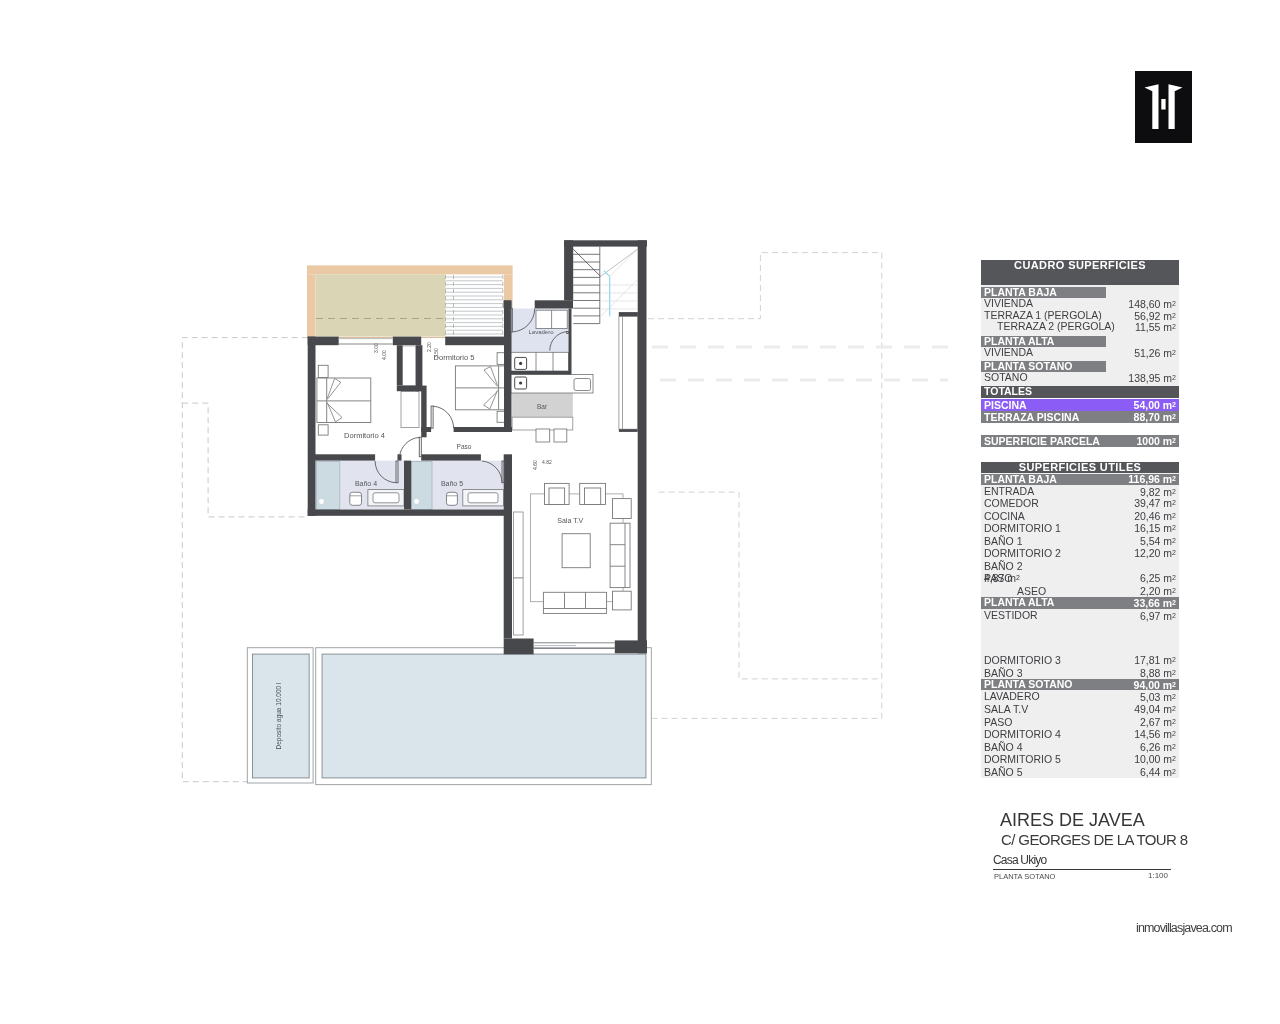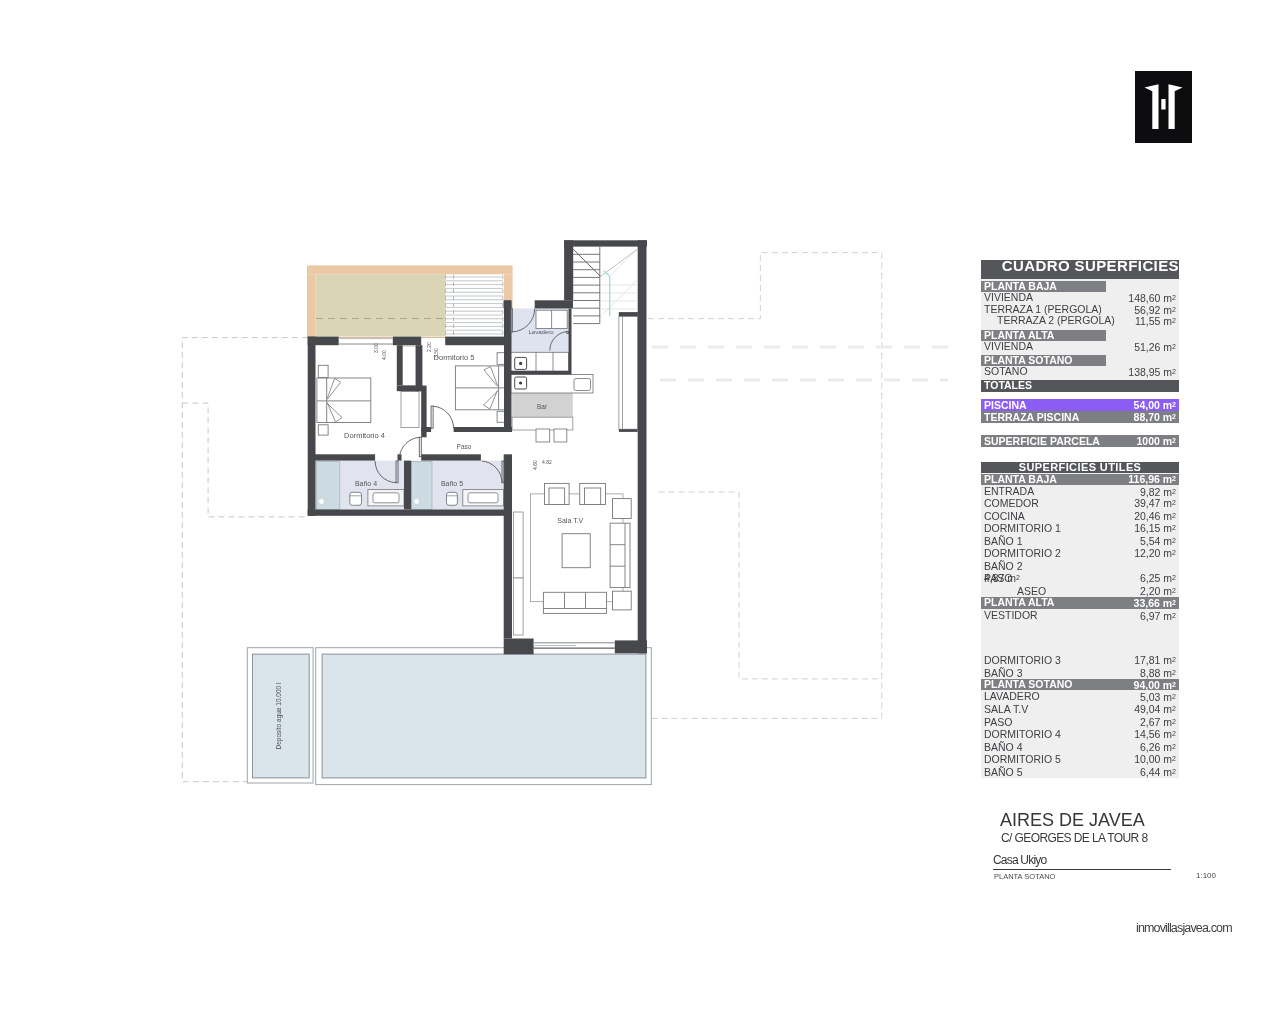--- a/index.html
+++ b/index.html
@@ -364,21 +364,21 @@
 
 <div class="abs" style="left:1135px;top:71px;width:57px;height:72px;background:#0d0d0f;">
 <svg width="57" height="72" viewBox="0 0 57 72">
   <path d="M9.5,16.5 L23.5,13.2 L23.5,58 L17.3,58 L17.3,20.3 Z" fill="#ffffff"></path>
   <path d="M47.5,16.5 L33.5,13.2 L33.5,58 L39.7,58 L39.7,20.3 Z" fill="#ffffff"></path>
   <rect x="26.3" y="28" width="4.3" height="10.5" fill="#ffffff"></rect>
 </svg>
 </div>
 
 <div class="tbl" style="top:260px;">
-  <div class="hdr" style="height:19px;line-height:11px;font-size:15px;text-align:right;">CUADRO SUPERFICIES</div>
+  <div class="hdr" style="height:25px;line-height:11px;font-size:11px;">CUADRO SUPERFICIES</div>
   <div style="height:2px;"></div>
   <div class="secbar" style="height:11.4px;line-height:11.4px;">PLANTA BAJA</div>
   <div class="row" style="height:11.3px;line-height:11.3px;">
       <span class="rl">VIVIENDA</span>
       <span class="rv">148,60 m<sup>2</sup></span>
     </div>
   <div class="row" style="height:11.7px;line-height:11.7px;">
       <span class="rl">TERRAZA 1 (PERGOLA)</span>
       <span class="rv">56,92 m<sup>2</sup></span>
     </div>
@@ -509,23 +509,23 @@
       <span class="rv">10,00 m<sup>2</sup></span>
     </div>
   <div class="row" style="height:12.5px;line-height:12.5px;">
       <span class="rl">BAÑO 5</span>
       <span class="rv">6,44 m<sup>2</sup></span>
     </div>
 </div>
 
 <div class="abs" style="left:1000px;top:810px;font-size:18px;color:#363639;">AIRES DE JAVEA</div>
 
-<div class="abs" style="left:1001px;top:831px;font-size:12px;letter-spacing:-0.6px;color:#3a3a3d;">C/ GEORGES DE LA TOUR 8</div>
+<div class="abs" style="left:1001px;top:831px;font-size:15px;letter-spacing:-0.6px;color:#3a3a3d;">C/ GEORGES DE LA TOUR 8</div>
 
 <div class="abs" style="left:993px;top:853px;font-size:12px;letter-spacing:-0.8px;color:#363639;">Casa Ukiyo</div>
 
 <div class="abs" style="left:993px;top:868.6px;width:178px;height:1.4px;background:#3a3a3d;"></div>
 
 <div class="abs" style="left:994px;top:871.5px;font-size:7.5px;color:#4c4c4f;">PLANTA SOTANO</div>
 
-<div class="abs" style="left:1196px;top:871px;font-size:8px;color:#4c4c4f;">1:100</div>
+<div class="abs" style="left:1148px;top:871px;font-size:8px;color:#4c4c4f;">1:100</div>
 
 <div class="abs" style="left:1136px;top:921px;font-size:12.5px;letter-spacing:-0.85px;color:#414144;">inmovillasjavea.com</div>
 
 </body></html>

